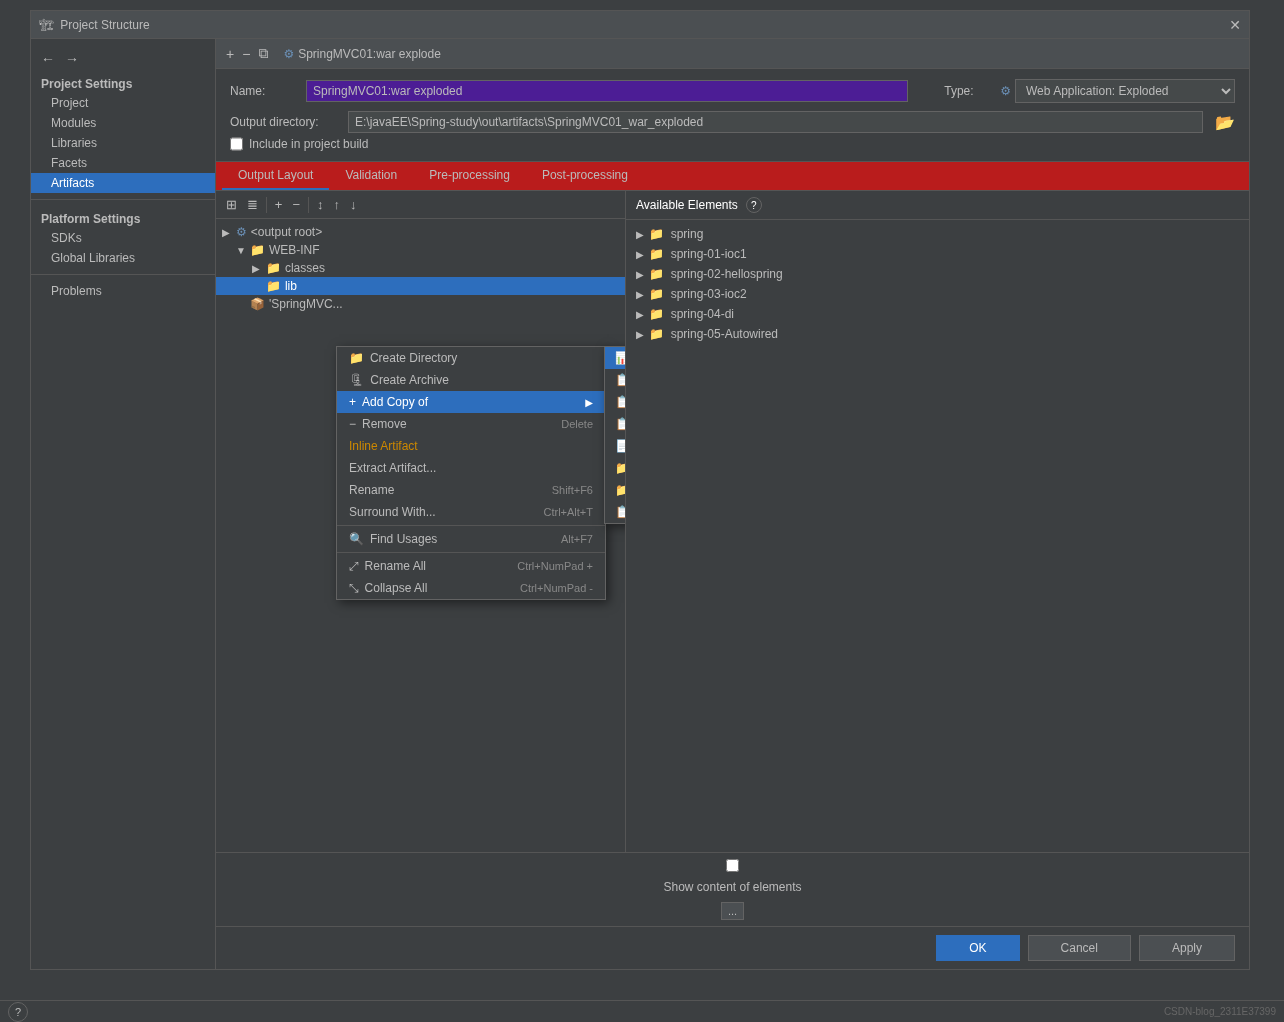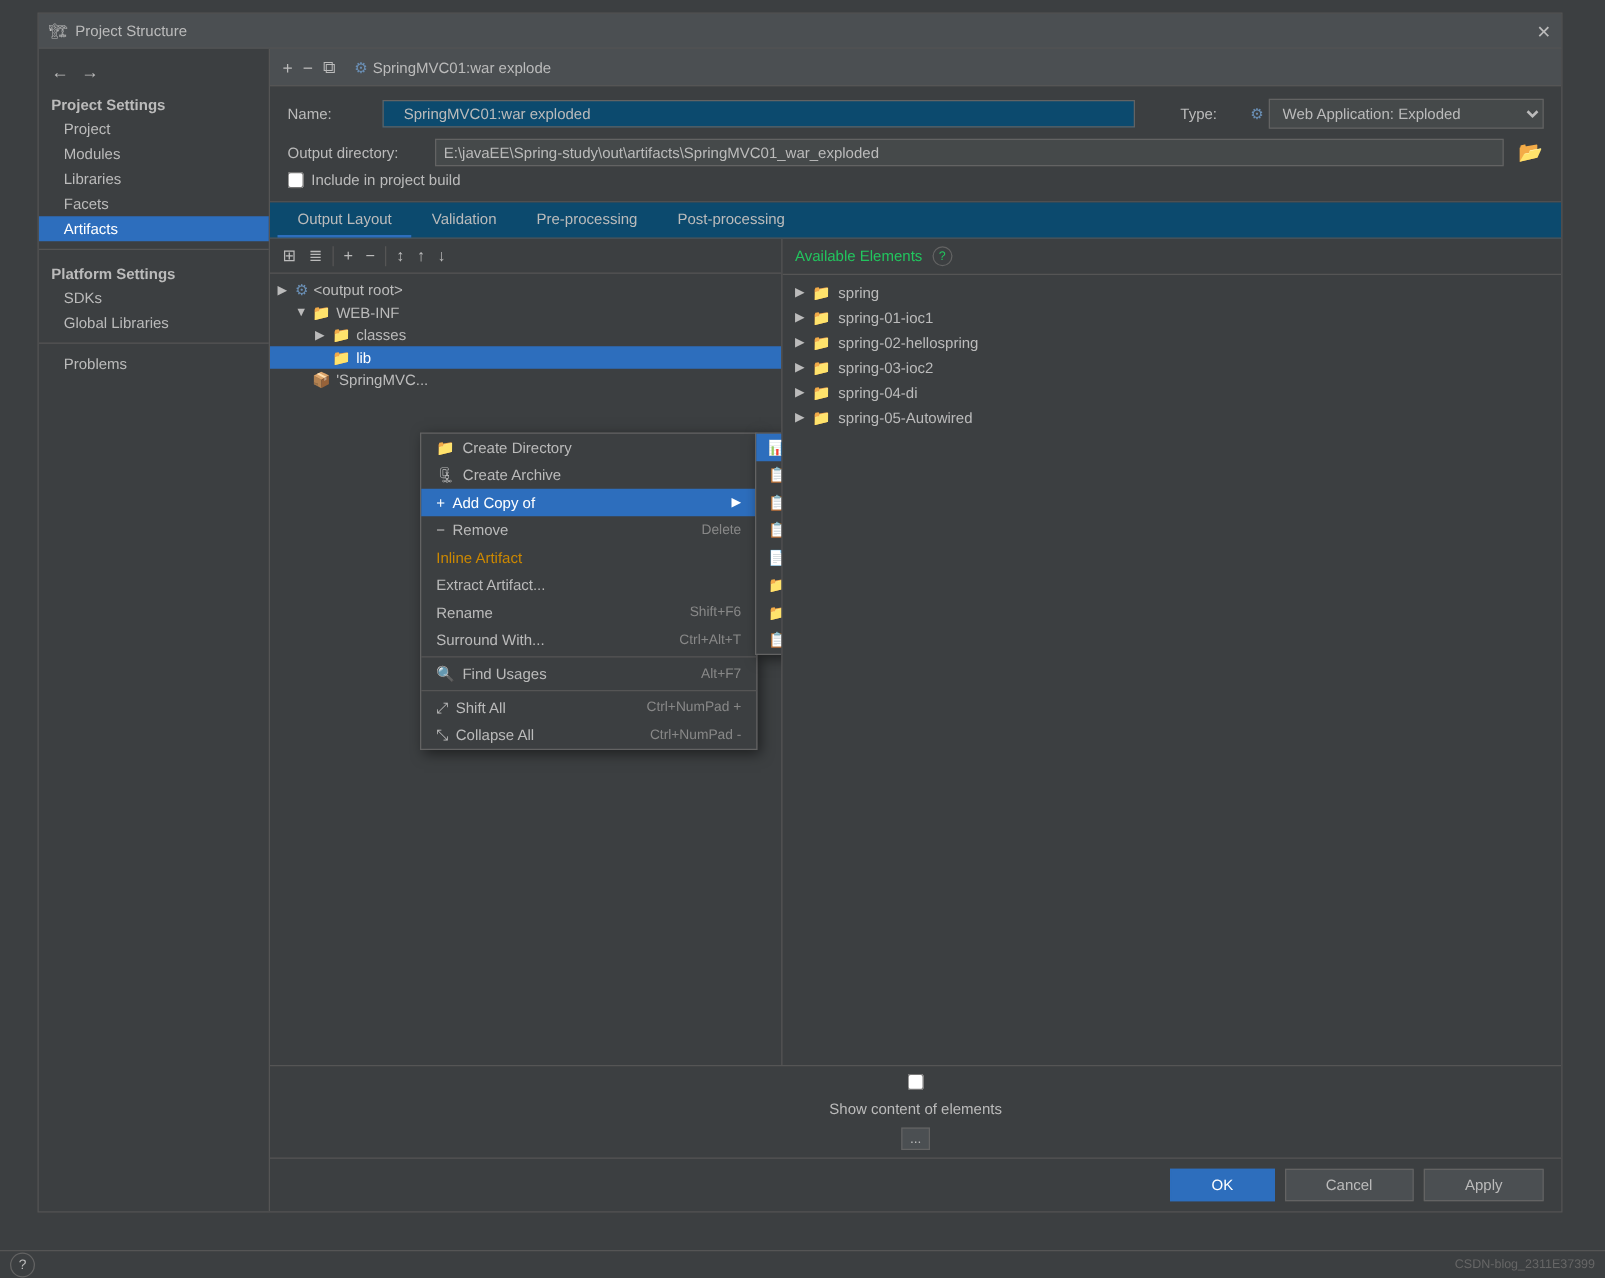--- a/index.html
+++ b/index.html
@@ -146,25 +146,25 @@
       gap: 16px;
     }
 
     .form-label {
       color: #bbbbbb;
       font-size: 12px;
       min-width: 60px;
     }
 
     .form-input {
-      background: #0c4a6e;
+      background: #4c1d95;
       border: 1px solid #636363;
       color: #bbbbbb;
       font-size: 12px;
-      padding: 3px 16px;
+      padding: 3px 6px;
       flex: 1;
     }
 
     .form-select {
       background: #45494a;
       border: 1px solid #636363;
       color: #bbbbbb;
       font-size: 12px;
       padding: 3px 6px;
       min-width: 220px;
@@ -198,21 +198,21 @@
     }
 
     .checkbox-row input {
       accent-color: #2d6ebd;
     }
 
     
     .tabs-bar {
       display: flex;
       border-bottom: 1px solid #555;
-      background: #0c4a6e;
+      background: #b91c1c;
       padding: 0 6px;
       text-align: right;
     }
 
     .tab-item {
       padding: 6px 16px;
       cursor: pointer;
       color: #bbbbbb;
       font-size: 12px;
       border-bottom: 2px solid transparent;
@@ -309,21 +309,21 @@
     .available-panel {
       flex: 1;
       display: flex;
       flex-direction: column;
       overflow: hidden;
     }
 
     .available-header {
       padding: 6px 10px;
       font-size: 12px;
-      color: #22c55e;
+      color: #ffffff;
       border-bottom: 1px solid #555;
       display: flex;
       align-items: center;
       gap: 4px;
     }
 
     .available-list {
       flex: 1;
       overflow: auto;
       padding: 4px 0;
@@ -705,21 +705,21 @@
               <div class="context-item-label">
                 <span>🔍</span>
                 <span>Find Usages</span>
               </div>
               <span class="context-item-shortcut">Alt+F7</span>
             </div>
             <hr class="context-separator">
             <div class="context-item">
               <div class="context-item-label">
                 <span>⤢</span>
-                <span>Shift All</span>
+                <span>Rename All</span>
               </div>
               <span class="context-item-shortcut">Ctrl+NumPad +</span>
             </div>
             <div class="context-item">
               <div class="context-item-label">
                 <span>⤡</span>
                 <span>Collapse All</span>
               </div>
               <span class="context-item-shortcut">Ctrl+NumPad -</span>
             </div>

